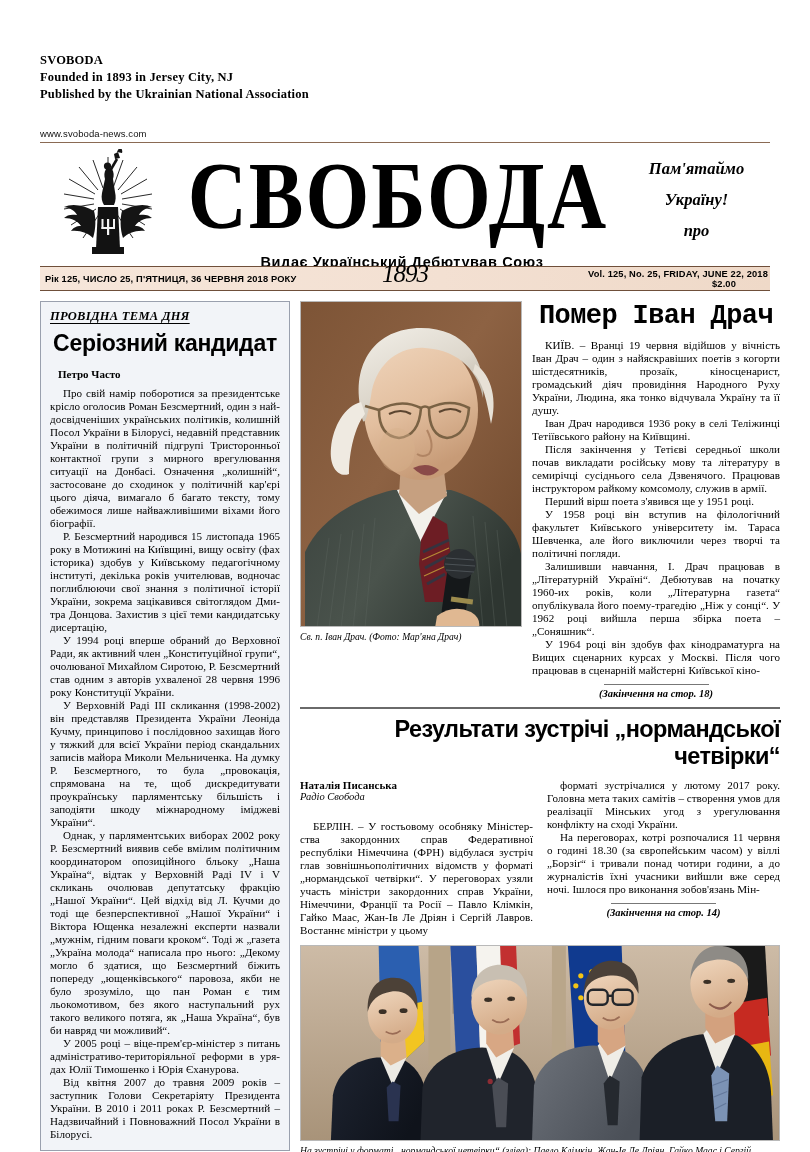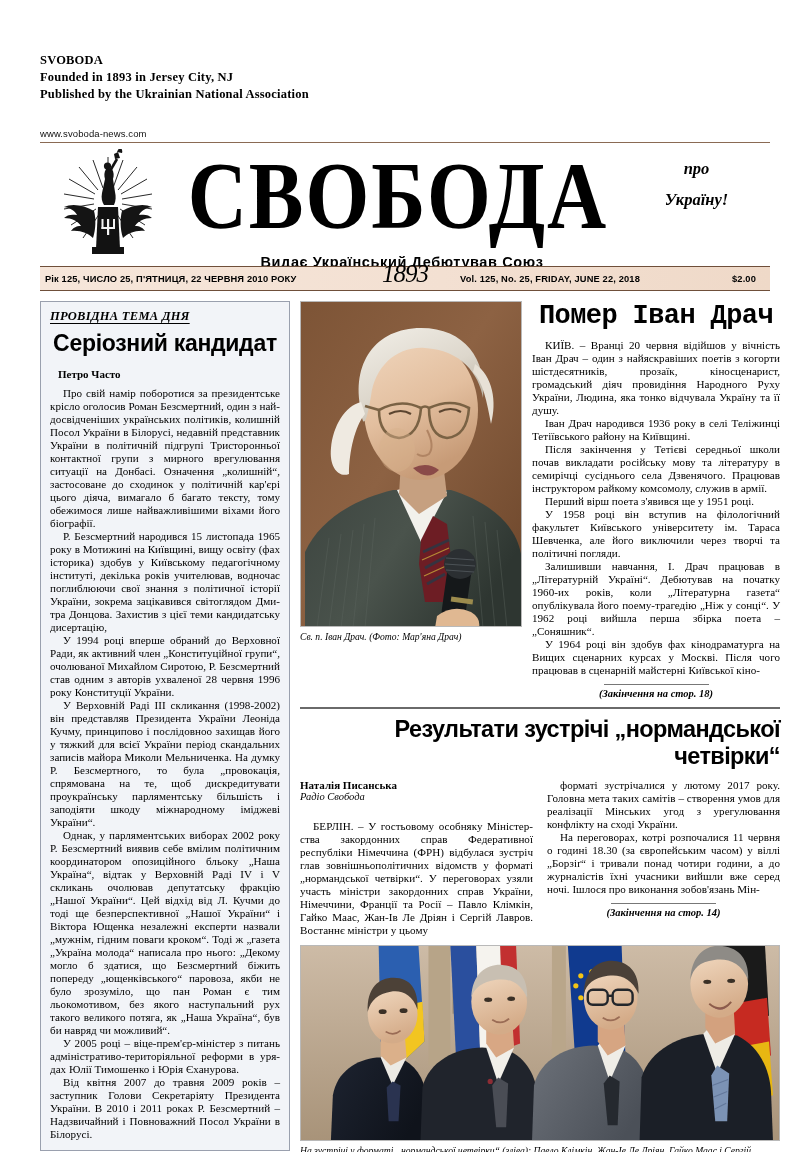--- a/index.html
+++ b/index.html
@@ -108,21 +108,22 @@
     font-family: "Liberation Sans", sans-serif;
     font-weight: bold;
     font-size: 9.3px;
     letter-spacing: 0.15px;
   }
   .datebar .left { padding-left: 5px; }
   .datebar .right-group {
     margin-left: auto;
     display: flex;
     align-items: center;
-    padding-right: 14px;
+    padding-right: 2px;
+    flex-direction: column;
   }
   .datebar .vol { }
   .datebar .price { margin-left: 92px; }
   .year-script {
     position: absolute;
     left: 50%;
     transform: translateX(-50%);
     top: -7px;
     font-family: "Liberation Serif", serif;
     font-style: italic;
@@ -330,27 +331,28 @@
         <path d="M68 62 c10 -6 22 -8 30 -4 c-7 1 -11 4 -13 8 c6 -1 10 0 13 3 c-8 0 -14 3 -17 8 c5 0 8 2 10 5 c-9 -1 -17 2 -22 7 c-3 -9 -3 -20 -1 -27 z" fill="#141414"></path>
       </svg>
     </div>
 
     <div class="flag-title">
       <span class="svoboda">СВОБОДА</span>
       <div class="flag-sub">Видає Український Дебютував Союз</div>
     </div>
 
     <div class="slogan">
+      <div>Пам'ятаймо</div>
+      <div>Україну!</div>
       <div>про</div>
-      <div>Україну!</div>
     </div>
   </div>
 
   <div class="datebar">
-    <span class="left">Рік 125, ЧИСЛО 25, П'ЯТНИЦЯ, 22 ЧЕРВНЯ 2010 РОКУ</span>
+    <span class="left">Рік 125, ЧИСЛО 25, П'ЯТНИЦЯ, 36 ЧЕРВНЯ 2018 РОКУ</span>
     <span class="year-script">1893</span>
     <span class="right-group">
       <span class="vol">Vol. 125, No. 25, FRIDAY, JUNE 22, 2018</span>
       <span class="price">$2.00</span>
     </span>
   </div>
 
   <div class="content">
 
     <div class="col-left">
@@ -466,21 +468,21 @@
 
               <path d="M136 314 q16 -12 34 -4 q10 6 8 16 L134 326 Z" fill="#e0b892"></path>
             </svg>
           </div>
           <div class="caption">Св. п. Іван Драч. (Фото: Мар'яна Драч)</div>
         </div>
 
         <div class="drach-col">
           <div class="head-drach">Помер Іван Драч</div>
           <div class="bodytext">
-            <p>КИЇВ. – Вранці 20 червня відійшов у вічність Іван Драч – один з найяскравіших поетів з когорти шістдесятників, прозаїк, кіносцена­рист, громадський діяч провидіння Народно­го Руху України, Людина, яка тонко відчувала Україну та її душу.</p>
+            <p>КИЇВ. – Вранці 19 червня відійшов у вічність Іван Драч – один з найяскравіших поетів з когорти шістдесятників, прозаїк, кіносцена­рист, громадський діяч провидіння Народно­го Руху України, Людина, яка тонко відчувала Україну та її душу.</p>
             <p>Іван Драч народився 1936 року в селі Телі­жинці Тетіївського району на Київщині.</p>
             <p>Після закінчення у Тетієві середньої школи почав викладати російську мову та літературу в семирічці сусіднього села Дзвенячого. Пра­цював інструктором райкому комсомолу, слу­жив в армії.</p>
             <p>Перший вірш поета з'явився ще у 1951 році.</p>
             <p>У 1958 році він вступив на філологічний факультет Київського університету ім. Тараса Шевченка, але його виключили через творчі та політичні погляди.</p>
             <p>Залишивши навчання, І. Драч працював в „Літературній Україні“. Дебютував на почат­ку 1960-их років, коли „Літературна газета“ опублікувала його поему-трагедію „Ніж у сон­ці“. У 1962 році вийшла перша збірка поета – „Соняшник“.</p>
             <p>У 1964 році він здобув фах кінодраматурга на Вищих сценарних курсах у Москві. Після чого працював в сценарній майстерні Київської кіно-</p>
           </div>
           <div class="jump-rule"></div>
           <div class="jump">(Закінчення на стор. 18)</div>
         </div>

